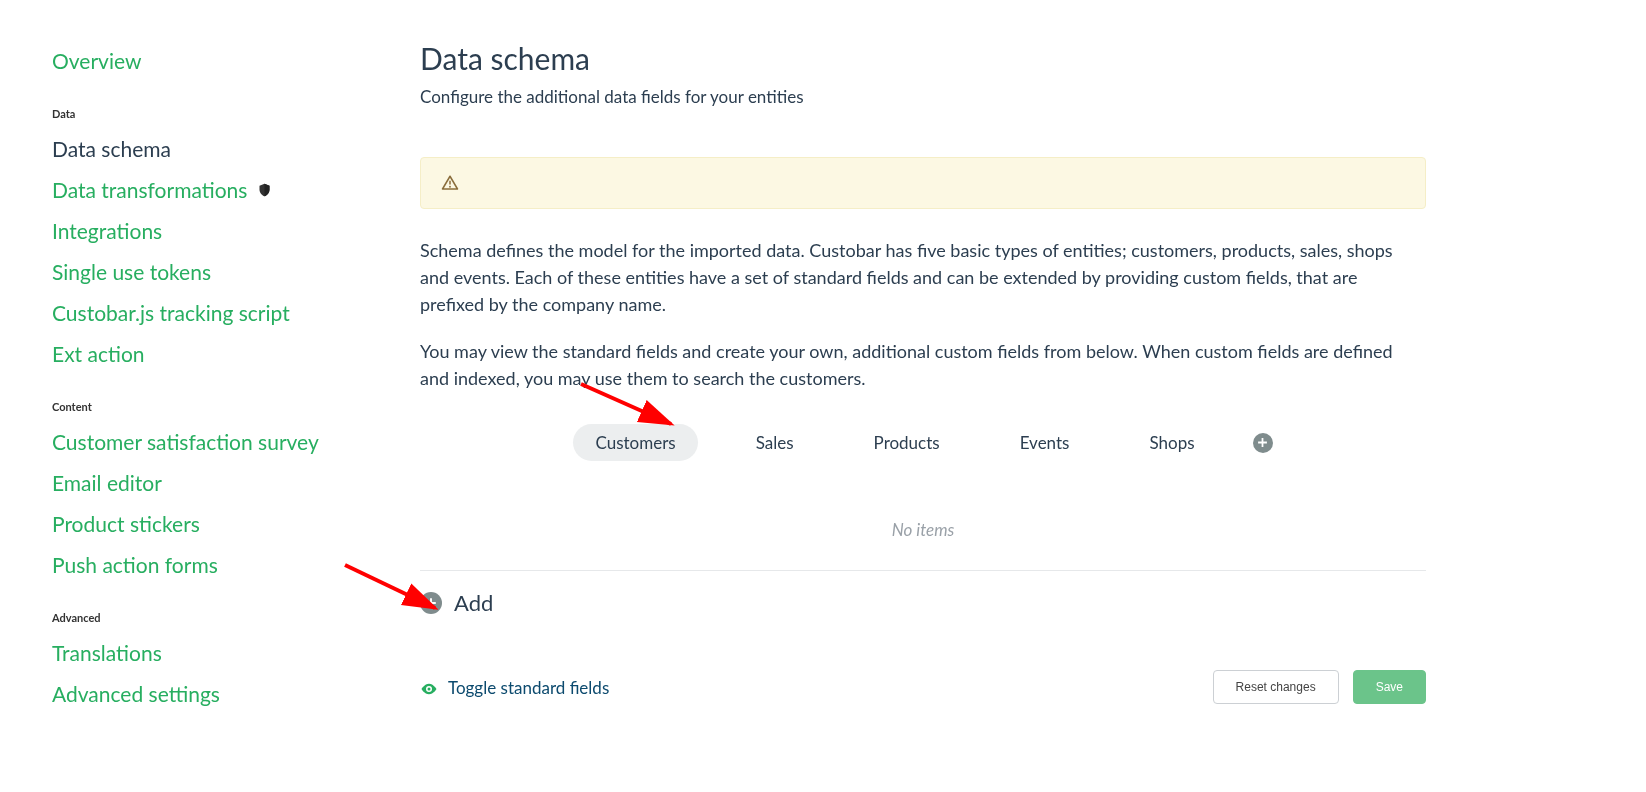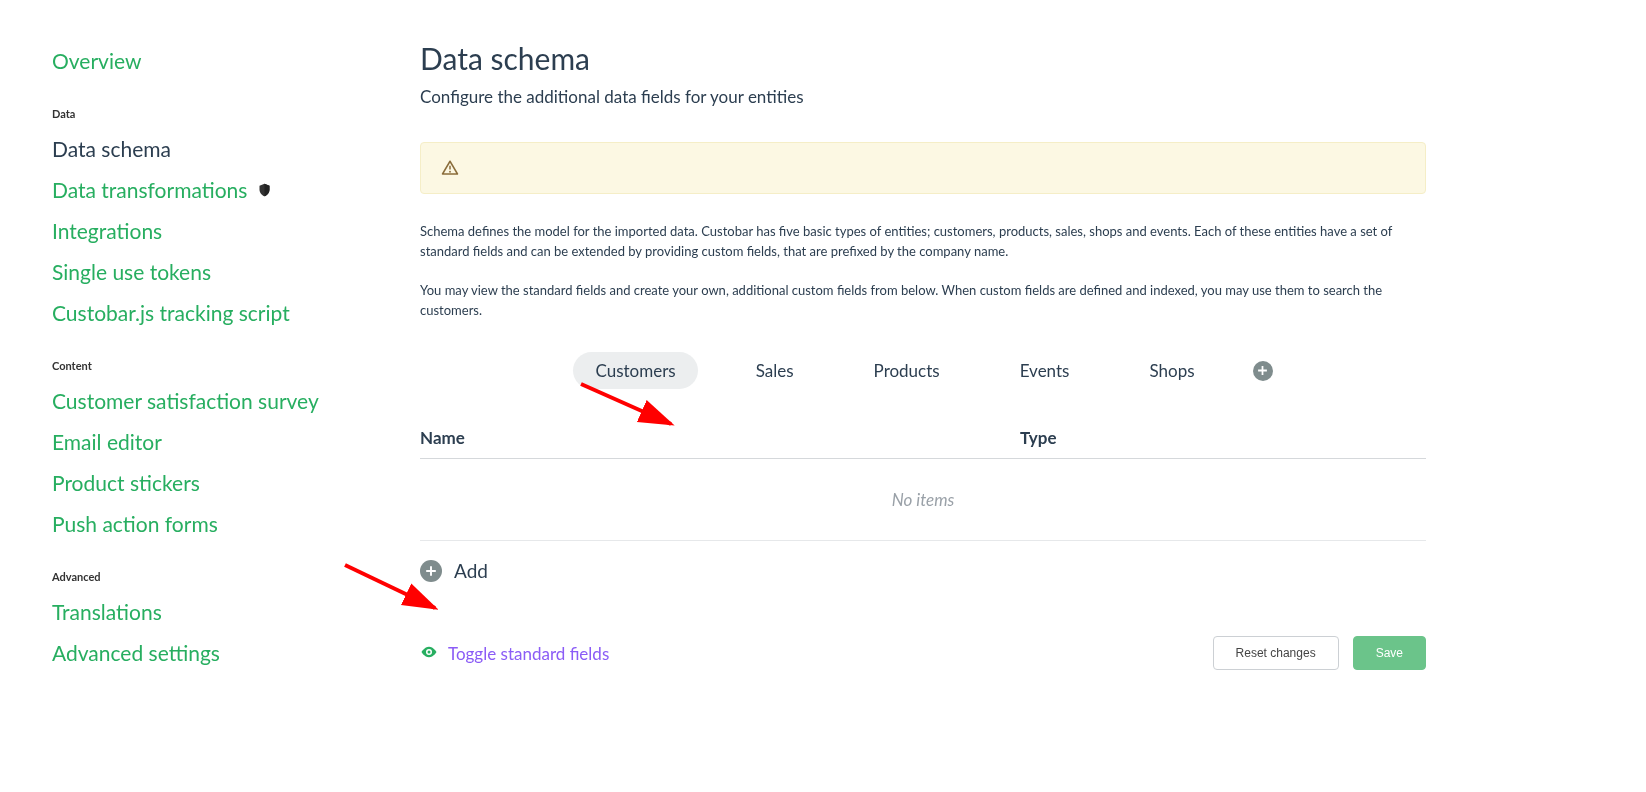--- a/index.html
+++ b/index.html
@@ -47,41 +47,41 @@
   }
   h1.page-title {
     font-size: 30px;
     font-weight: 400;
     color: #2c3e50;
     margin-bottom: 10px;
   }
   .subtitle {
     color: #2c3e50;
     font-size: 17px;
-    margin-bottom: 35px;
+    margin-bottom: 50px;
   }
   .alert {
     background: #fcf8e3;
     border: 1px solid #f5eec7;
     border-radius: 4px;
     padding: 16px 20px;
     color: #8a6d3b;
     font-size: 16px;
     margin-bottom: 28px;
     display: flex;
     align-items: center;
   }
   .alert .tri {
     margin-right: 14px;
     display: inline-flex;
   }
   .alert strong { font-weight: 700; margin-right: 4px;}
   p.body-text {
     color: #2c3e50;
-    font-size: 13px;
+    font-size: 18px;
     line-height: 1.5;
     margin-bottom: 20px;
   }
   .tabs {
     display: flex;
     justify-content: center;
     align-items: center;
     gap: 36px;
     margin: 32px 0 28px 0;
   }
@@ -128,32 +128,32 @@
     border-bottom: 1px solid #e6e8ea;
     font-size: 17px;
   }
   .add-row {
     display: flex;
     align-items: center;
     padding: 18px 0 30px 0;
     cursor: pointer;
   }
   .add-row .plus-circle { width: 22px; height: 22px; margin-right: 12px; }
-  .add-row span.lbl { font-size: 19px; color: #2c3e50; }
+  .add-row span.lbl { font-size: 22px; color: #2c3e50; }
   .footer-controls {
     display: flex;
     align-items: center;
     justify-content: space-between;
     margin-top: 24px;
   }
   .toggle-link {
-    color: #8b5cf6;
-    font-size: 17px;
-    display: flex;
-    align-items: flex-start;
+    color: #0c4a6e;
+    font-size: 17px;
+    display: flex;
+    align-items: flex-end;
     cursor: pointer;
   }
   .toggle-link .eye { margin-right: 10px; display:inline-flex; }
   .footer-buttons { display: flex; gap: 14px; }
   .btn {
     padding: 9px 22px;
     font-size: 12px;
     border-radius: 4px;
     cursor: pointer;
     border: 1px solid transparent;
@@ -192,20 +192,21 @@
               <path fill="#333" d="M12 2 L4 5 V11 C4 16 7.5 20.5 12 22 C16.5 20.5 20 16 20 11 V5 Z"></path>
               <path fill="#fff" d="M12 4 V20 C8.6 18.6 6 15 6 11 V6.3 Z" opacity="0"></path>
               <path fill="#2c3e50" d="M12 3.5 L12 20.5 C8.5 19 5.5 15.3 5.5 11 V6 L12 3.5 Z" opacity="0.0"></path>
               <path fill="#222" d="M12 2 L20 5 V11 C20 16 16.5 20.5 12 22 Z"></path>
             </svg>
       </span>
     </a>
     <a class="nav-link">Integrations</a>
     <a class="nav-link">Single use tokens</a>
     <a class="nav-link">Custobar.js tracking script</a>
+    <a class="nav-link">Ext action</a>
 
     <div class="nav-section-title">Content</div>
     <a class="nav-link">Customer satisfaction survey</a>
     <a class="nav-link">Email editor</a>
     <a class="nav-link">Product stickers</a>
     <a class="nav-link">Push action forms</a>
 
     <div class="nav-section-title">Advanced</div>
     <a class="nav-link">Translations</a>
     <a class="nav-link">Advanced settings</a>
@@ -234,24 +235,20 @@
       <div class="tab">Products</div>
       <div class="tab">Events</div>
       <div class="tab">Shops</div>
       <span class="plus-circle">
         <svg width="11" height="11" viewBox="0 0 10 10">
               <path stroke="#fff" stroke-width="1.6" d="M5 1 V9 M1 5 H9"></path>
             </svg>
       </span>
     </div>
 
-    <div class="table-header">
-      <div class="th th-name">Name</div>
-      <div class="th th-type">Type</div>
-    </div>
     <div class="no-items">No items</div>
 
     <div class="add-row">
       <span class="plus-circle">
         <svg width="12" height="12" viewBox="0 0 10 10">
               <path stroke="#fff" stroke-width="1.6" d="M5 1 V9 M1 5 H9"></path>
             </svg>
       </span>
       <span class="lbl">Add</span>
     </div>

